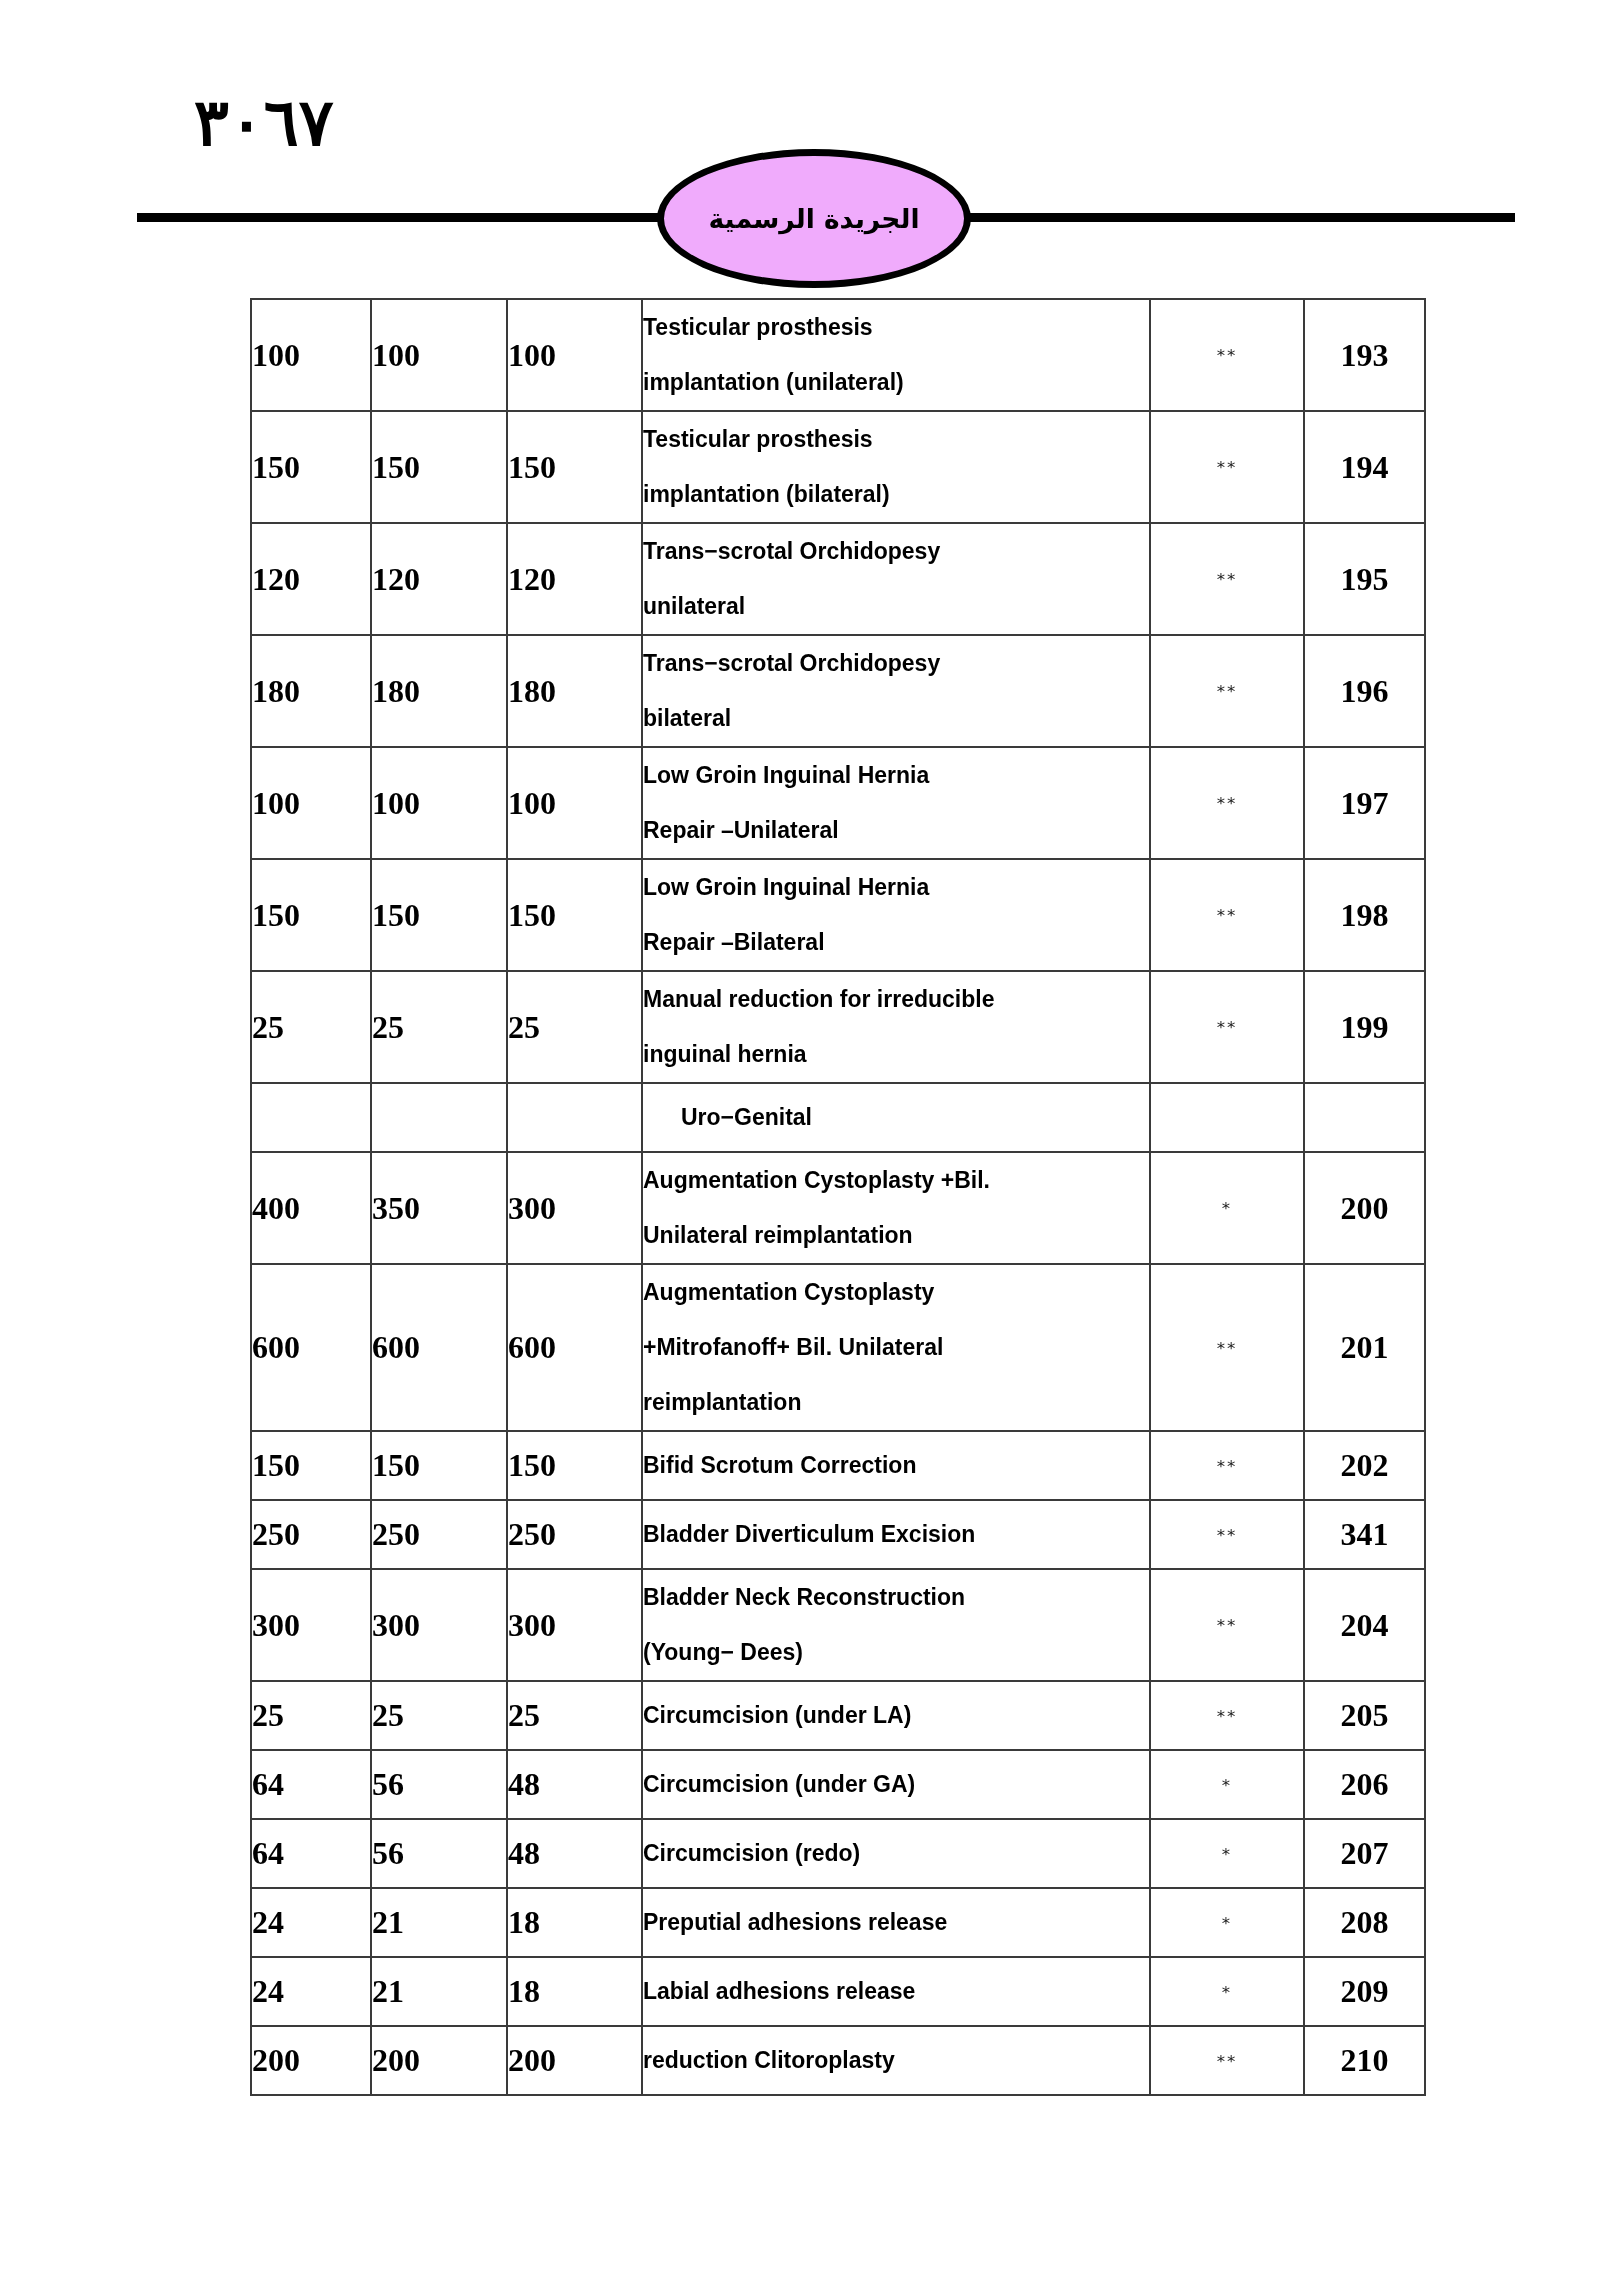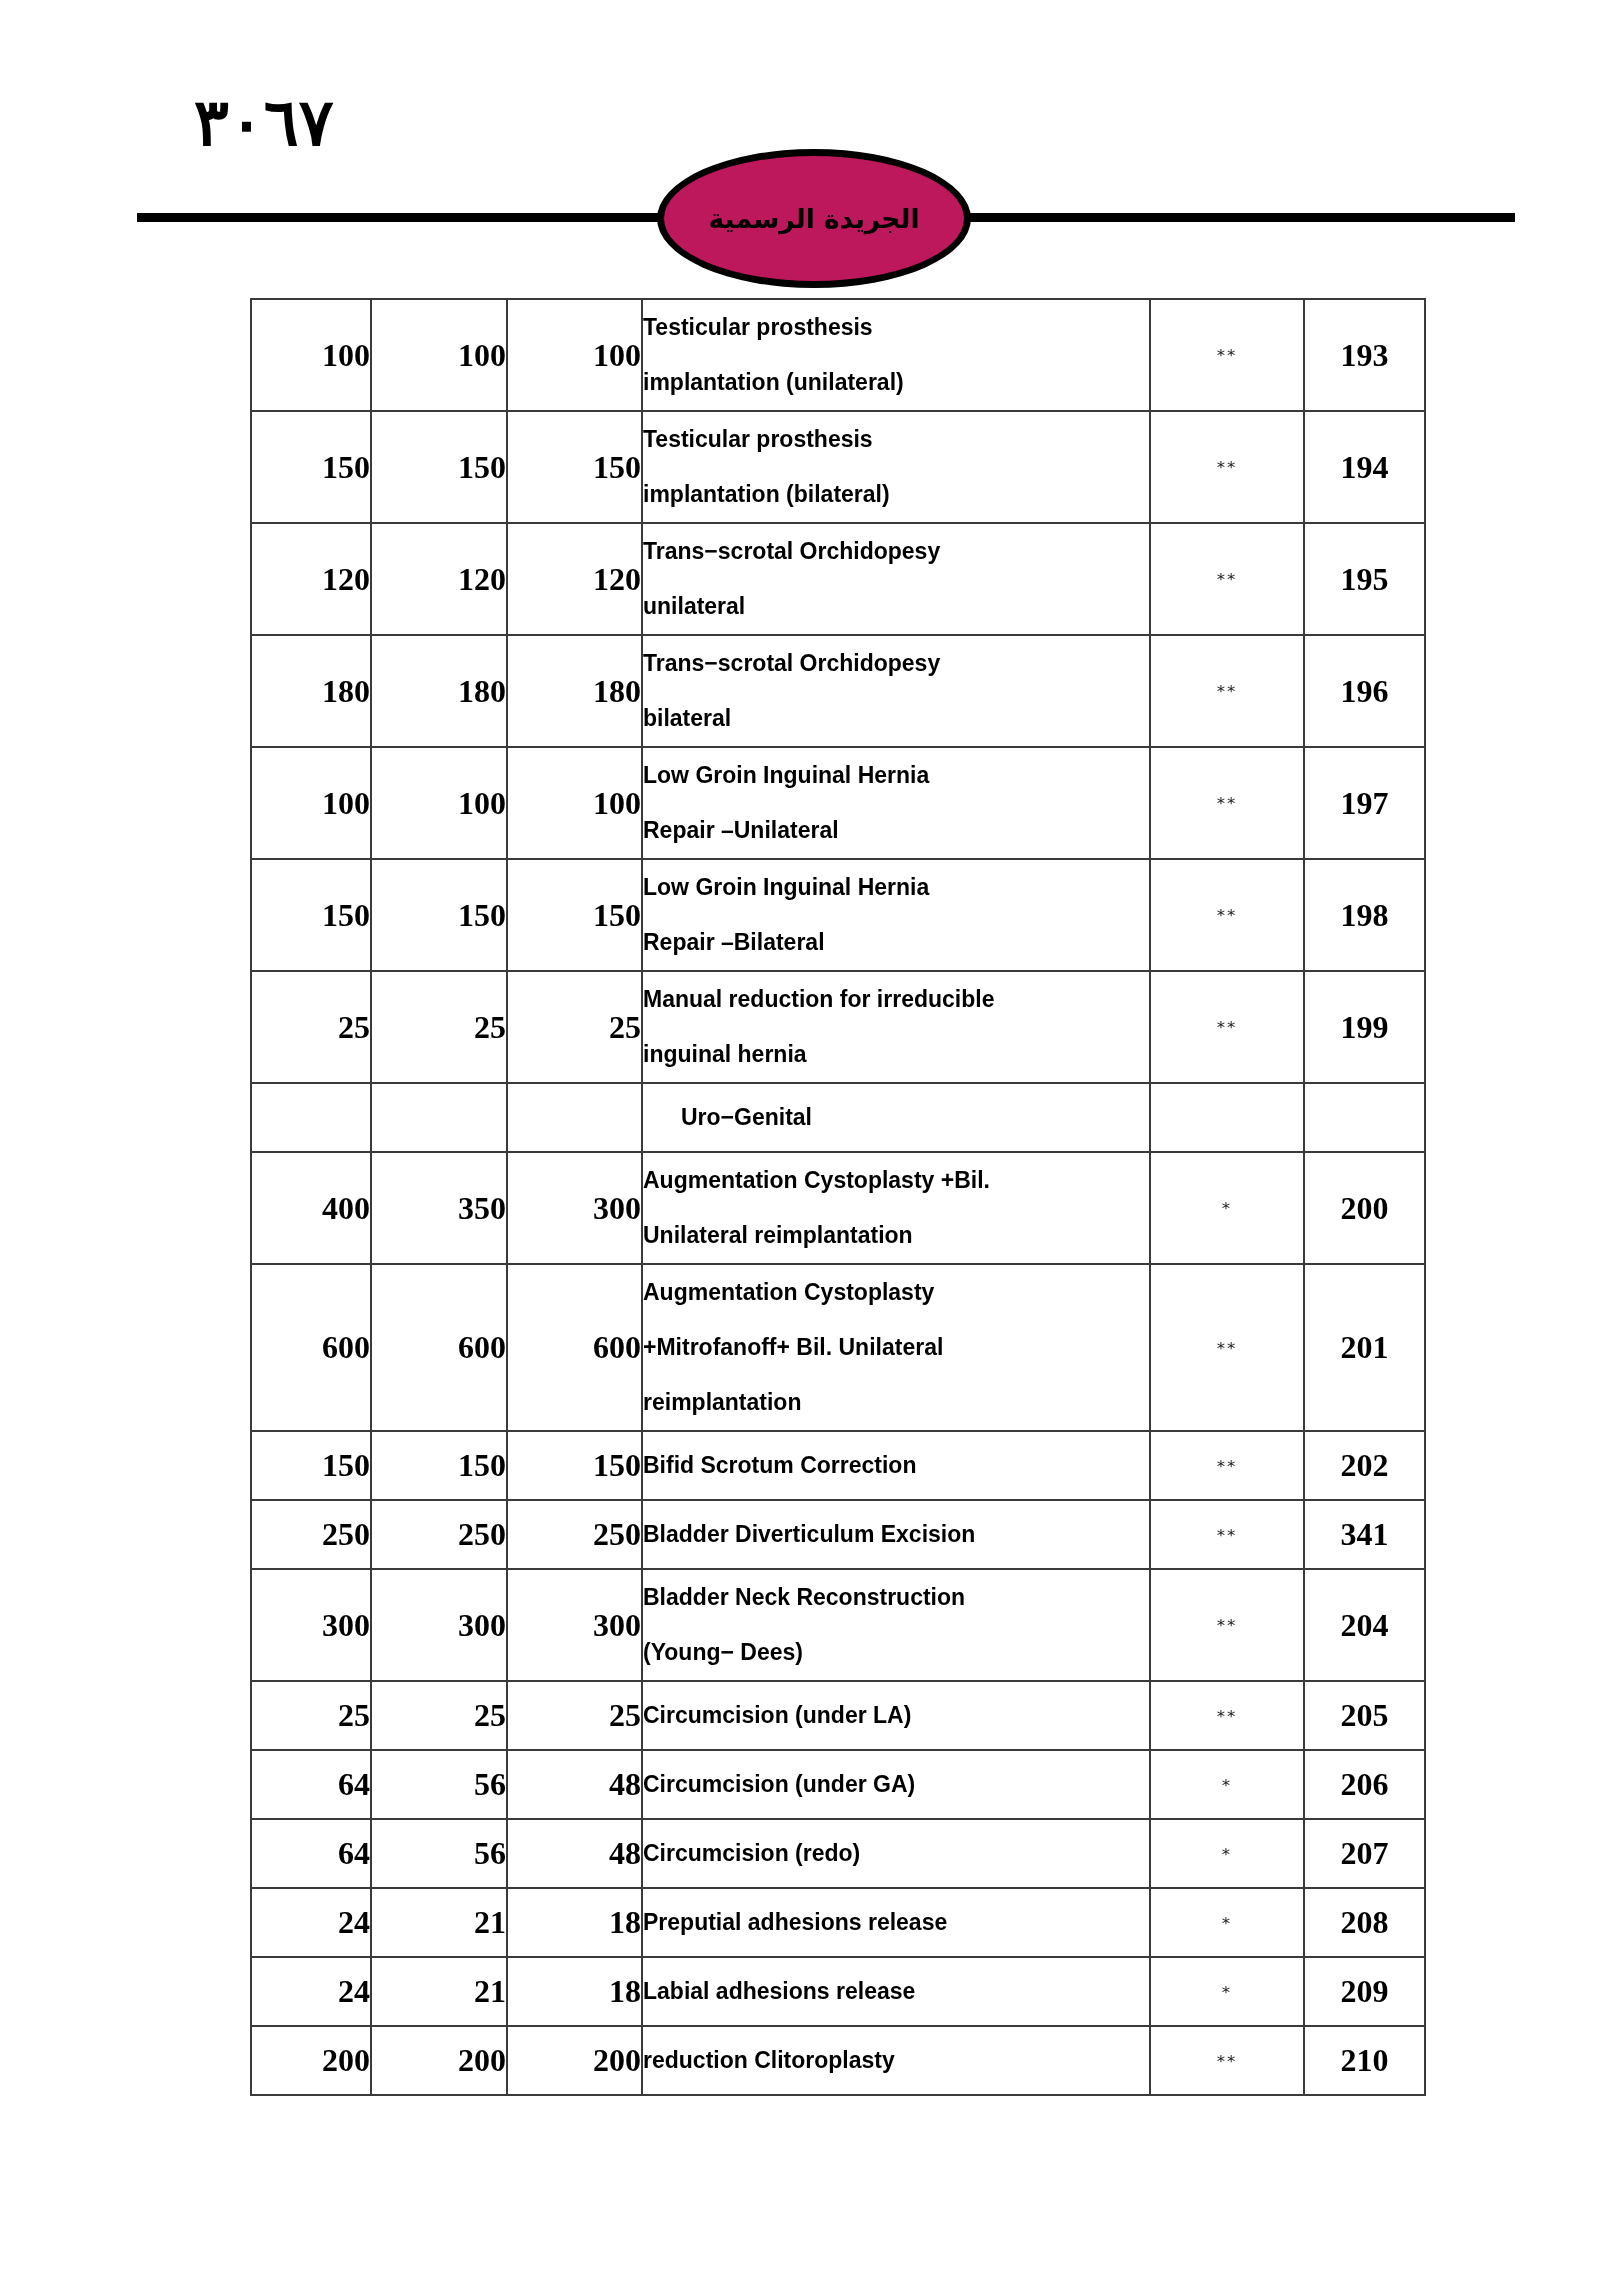--- a/index.html
+++ b/index.html
@@ -7,35 +7,35 @@
   .page-number {
     position: absolute; left: 194px; top: 90px;
     font-family: "DejaVu Serif", serif; font-weight: bold; font-size: 65px;
     letter-spacing: 13.7px; direction: rtl; line-height: 1;
   }
   .header-rule {
     position: absolute; left: 137px; top: 213px; width: 1378px; height: 8.8px; background: #000;
   }
   .header-ellipse {
     position: absolute; left: 657px; top: 149px; width: 300px; height: 125px;
-    border: 7.8px solid #000; border-radius: 50%; background: #be185d;
+    border: 7.8px solid #000; border-radius: 50%; background: #f0abfc;
     display: flex; align-items: center; justify-content: center;
   }
   .header-title {
     font-family: "DejaVu Sans", sans-serif; font-weight: bold; font-size: 26.5px; direction: rtl;
   }
   table.fees {
     position: absolute; left: 250px; top: 298px; width: 1173px;
     border-collapse: collapse; table-layout: fixed;
   }
   table.fees td {
     border: 2px solid #3a3a3a; padding: 0; vertical-align: middle;
   }
   td.num {
-    text-align: right; font-family: "Liberation Serif", serif; font-weight: bold; font-size: 32px;
+    text-align: left; font-family: "Liberation Serif", serif; font-weight: bold; font-size: 32px;
   }
   td.desc {
     font-family: "Liberation Sans", sans-serif; font-weight: bold; font-size: 23px;
     line-height: 55px; padding-left: 15.7px; padding-right: 9.8px; text-align: left;
   }
   td.desc.section { padding-left: 38px; }
   td.mark {
     text-align: center; font-family: "DejaVu Sans", sans-serif; font-size: 16.7px; letter-spacing: 2px; color: #222;
   }
   td.code {

